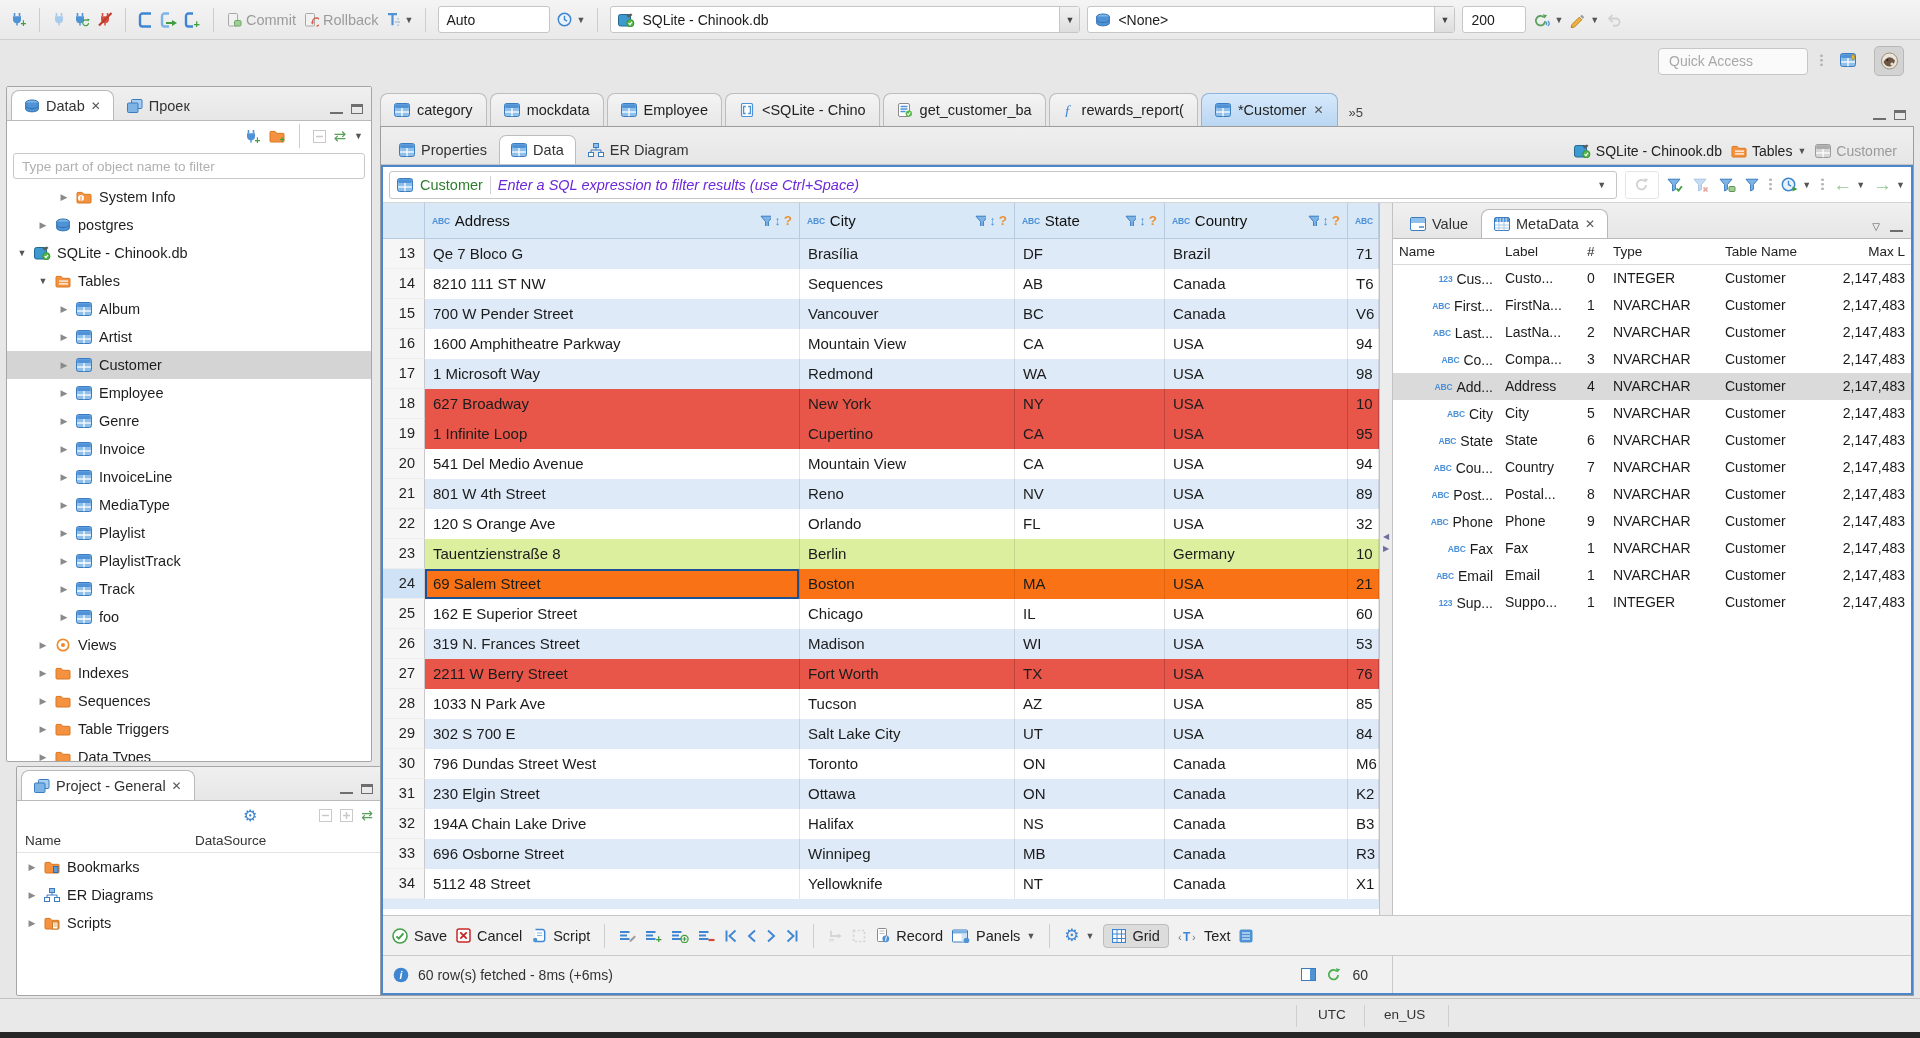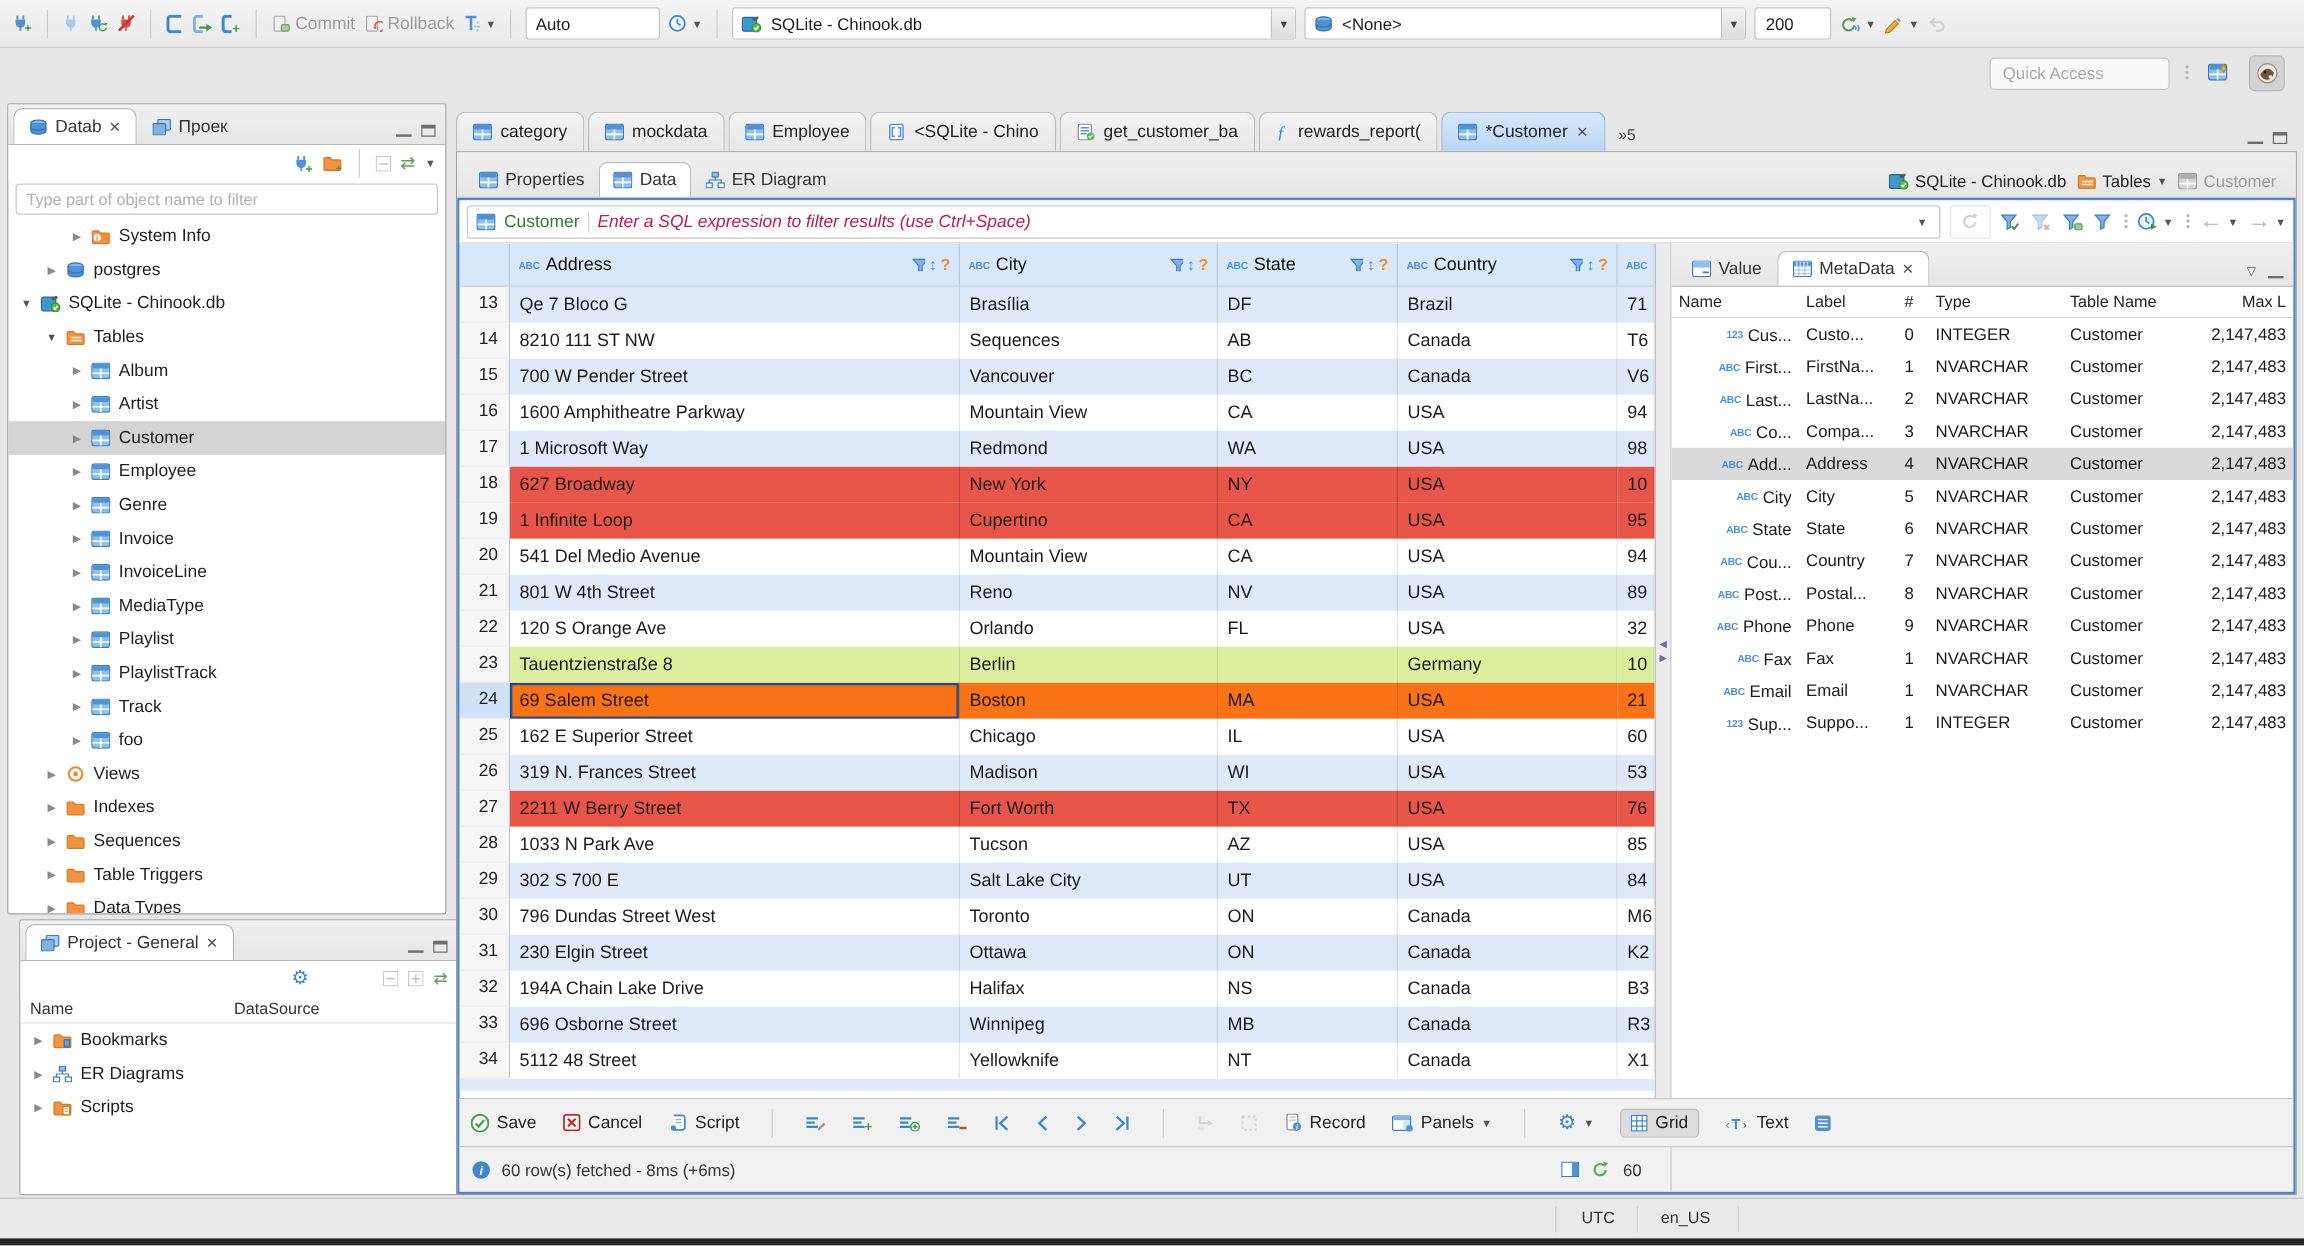--- a/index.html
+++ b/index.html
@@ -87,21 +87,21 @@
   .crumb.muted { color:#9a9a9a; }
 
   .bluewrap { flex:1; border:2px solid #4b87cd; display:flex; flex-direction:column; min-height:0; }
 
   .filterrow { height:36px; background:#fff; border-bottom:1px solid #d4d4d4; display:flex;
                align-items:center; padding:0 6px; gap:8px; flex:none; }
   .ffield { flex:1; height:28px; border:1px solid #c6c6c6; border-radius:3px; display:flex;
             align-items:center; padding:0 2px 0 7px; gap:7px; min-width:0; }
   .fentity { color:#2d7d2d; font-size:14.5px; }
   .fdiv { width:1px; height:18px; background:#d0d0d0; }
-  .fph { flex:1; font-style:italic; color:#be185d; font-size:14.5px; white-space:nowrap; overflow:hidden; }
+  .fph { flex:1; font-style:italic; color:#6d28d9; font-size:14.5px; white-space:nowrap; overflow:hidden; }
   .fibox { width:34px; height:28px; border:1px solid #c6c6c6; border-radius:3px; display:flex;
            align-items:center; justify-content:center; }
   .icg { display:flex; align-items:center; gap:9px; }
   .dim { opacity:.45; }
   .garr { font-size:19px; color:#90c690; font-weight:bold; line-height:1; }
 
   .results { flex:1; display:flex; min-height:0; }
   .gridarea { width:996px; flex:none; display:flex; flex-direction:column; overflow:hidden; }
   .ghrow { height:36px; display:flex; flex:none; background:#d9e8f7; border-bottom:1px solid #b7cbe0; }
   .gh { display:flex; align-items:center; gap:5px; padding:0 7px; border-right:1px solid #b7cbe0;
@@ -139,21 +139,21 @@
   .sprow div { padding:0 6px; line-height:26px; overflow:hidden; white-space:nowrap; }
   .sprow.sel { background:#dadada; }
   .sp-name { width:106px; display:flex; align-items:center; justify-content:flex-end; gap:4px; }
   .sp-label { width:86px; }
   .sp-ord { width:22px; padding:0 2px !important; }
   .sp-type { width:112px; }
   .sp-table { width:102px; }
   .sp-max { flex:1; text-align:right; }
 
   .footbar { height:40px; background:#f1f1f1; border-top:1px solid #c6c6c6; display:flex;
-             align-items:center; padding:0 9px; gap:22px; font-size:14.5px; flex:none; color:#222; }
+             align-items:center; padding:0 9px; gap:9px; font-size:14.5px; flex:none; color:#222; }
   .fbtn { display:flex; align-items:center; gap:6px; white-space:nowrap; }
   .fbtn.pressed { background:#dcdcdc; border:1px solid #bdbdbd; border-radius:4px; padding:3px 8px; }
   .statrow { height:38px; background:#f1f1f1; border-top:1px solid #c9c9c9; display:flex; flex:none; }
   .stat-left { width:1010px; border-right:1px solid #c9c9c9; display:flex; align-items:center;
                gap:9px; padding:0 10px; font-size:14px; color:#333; }
   .stat-icons { margin-left:auto; display:flex; align-items:center; gap:10px; padding-right:14px; }
 
   
   .wstatus { position:absolute; left:0; top:998px; width:1920px; height:34px; background:#e9e9e9;
              border-top:1px solid #c2c2c2; font-size:13.5px; color:#333; }

